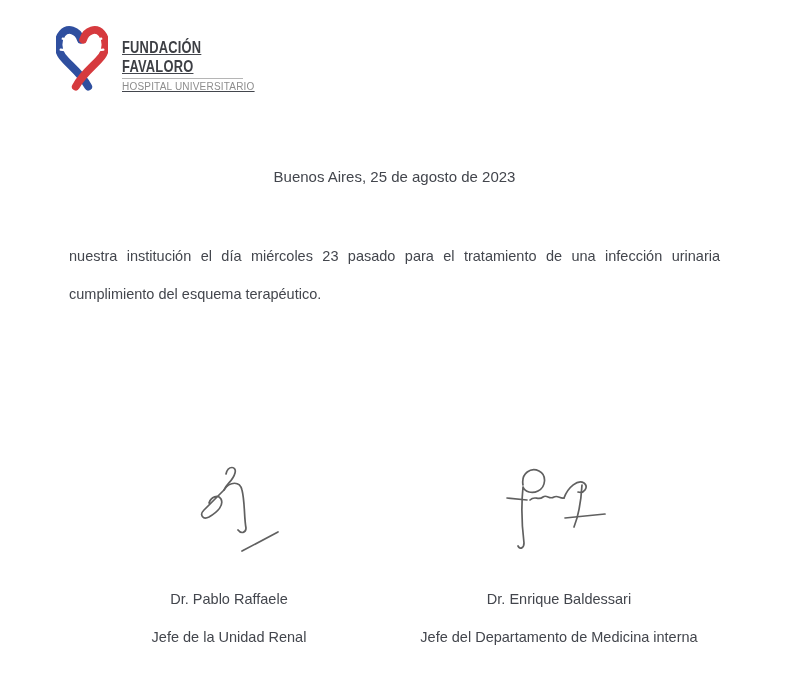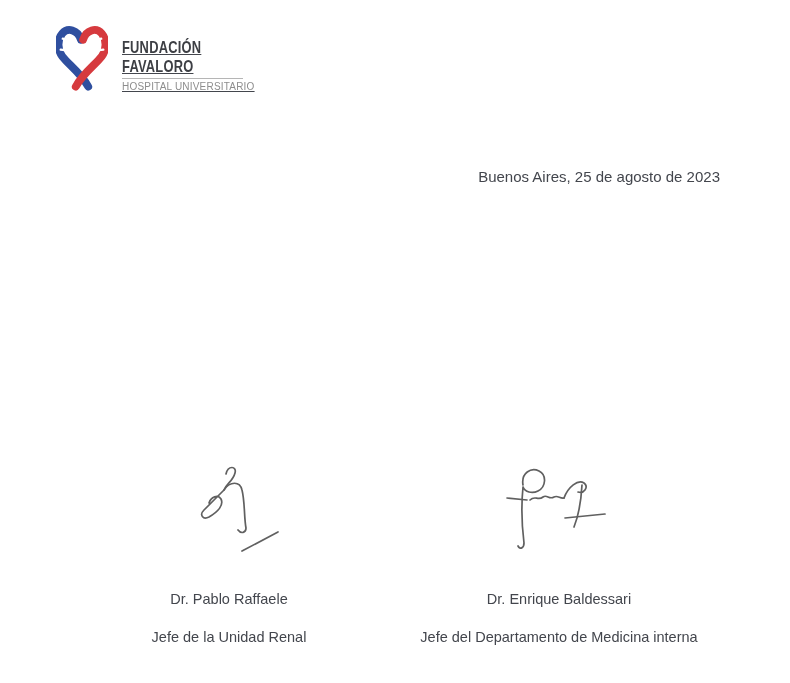--- a/index.html
+++ b/index.html
@@ -23,21 +23,21 @@
   }
   .logo-divider { width: 121px; height: 1px; background: #b5b5b5; margin-top: 3px; }
   .org-subtitle {
     font-size: 10px; color: #8d8d8d; letter-spacing: 0.2px;
     margin-top: 2px; white-space: nowrap; text-align: center;
   }
 
   
   .date-line {
     position: absolute; left: 69px; top: 168px; width: 651px;
-    text-align: right; font-size: 15px; color: #43464d;
+    text-align: center; font-size: 15px; color: #43464d;
   }
   .letter-body { position: absolute; left: 69px; top: 237px; width: 651px; }
   .bline {
     font-size: 14.5px; line-height: 38.3px; color: #43464d;
     white-space: nowrap; text-align: justify; text-align-last: justify;
   }
   .bline.last { text-align-last: left; }
 
   
   .sig-svg { position: absolute; }
@@ -76,20 +76,22 @@
         <div>FAVALORO</div>
       </div>
       <div class="logo-divider"></div>
       <div class="org-subtitle">HOSPITAL UNIVERSITARIO</div>
     </div>
   </div>
 
   <div class="date-line">Buenos Aires, 25 de agosto de 2023</div>
 
   <div class="letter-body">
+    <div class="bline">nuestra institución el día miércoles 23 pasado para el tratamiento de una infección urinaria</div>
+    <div class="bline last">cumplimiento del esquema terapéutico.</div>
   </div>
 
   <svg class="sig-svg sig-raffaele" viewBox="0 0 100 110" aria-hidden="true">
     <g fill="none" stroke-width="1.7" stroke-linecap="round" stroke-linejoin="round" opacity="0.9" stroke="#4f4f4f">
       <path d="M36,22 C38,13 47,14 45,21 C43,29 37,31 34,38 L14,58 C9,63 13,68 19,65 C28,60 34,53 31,47 C28,42 21,45 19,51"></path>
       <path d="M34,38 C40,29 50,29 52,38 C55,50 54,66 56,76 C56,81 51,82 48,78"></path>
       <path d="M52,99 L88,80"></path>
     </g>
   </svg>
 

